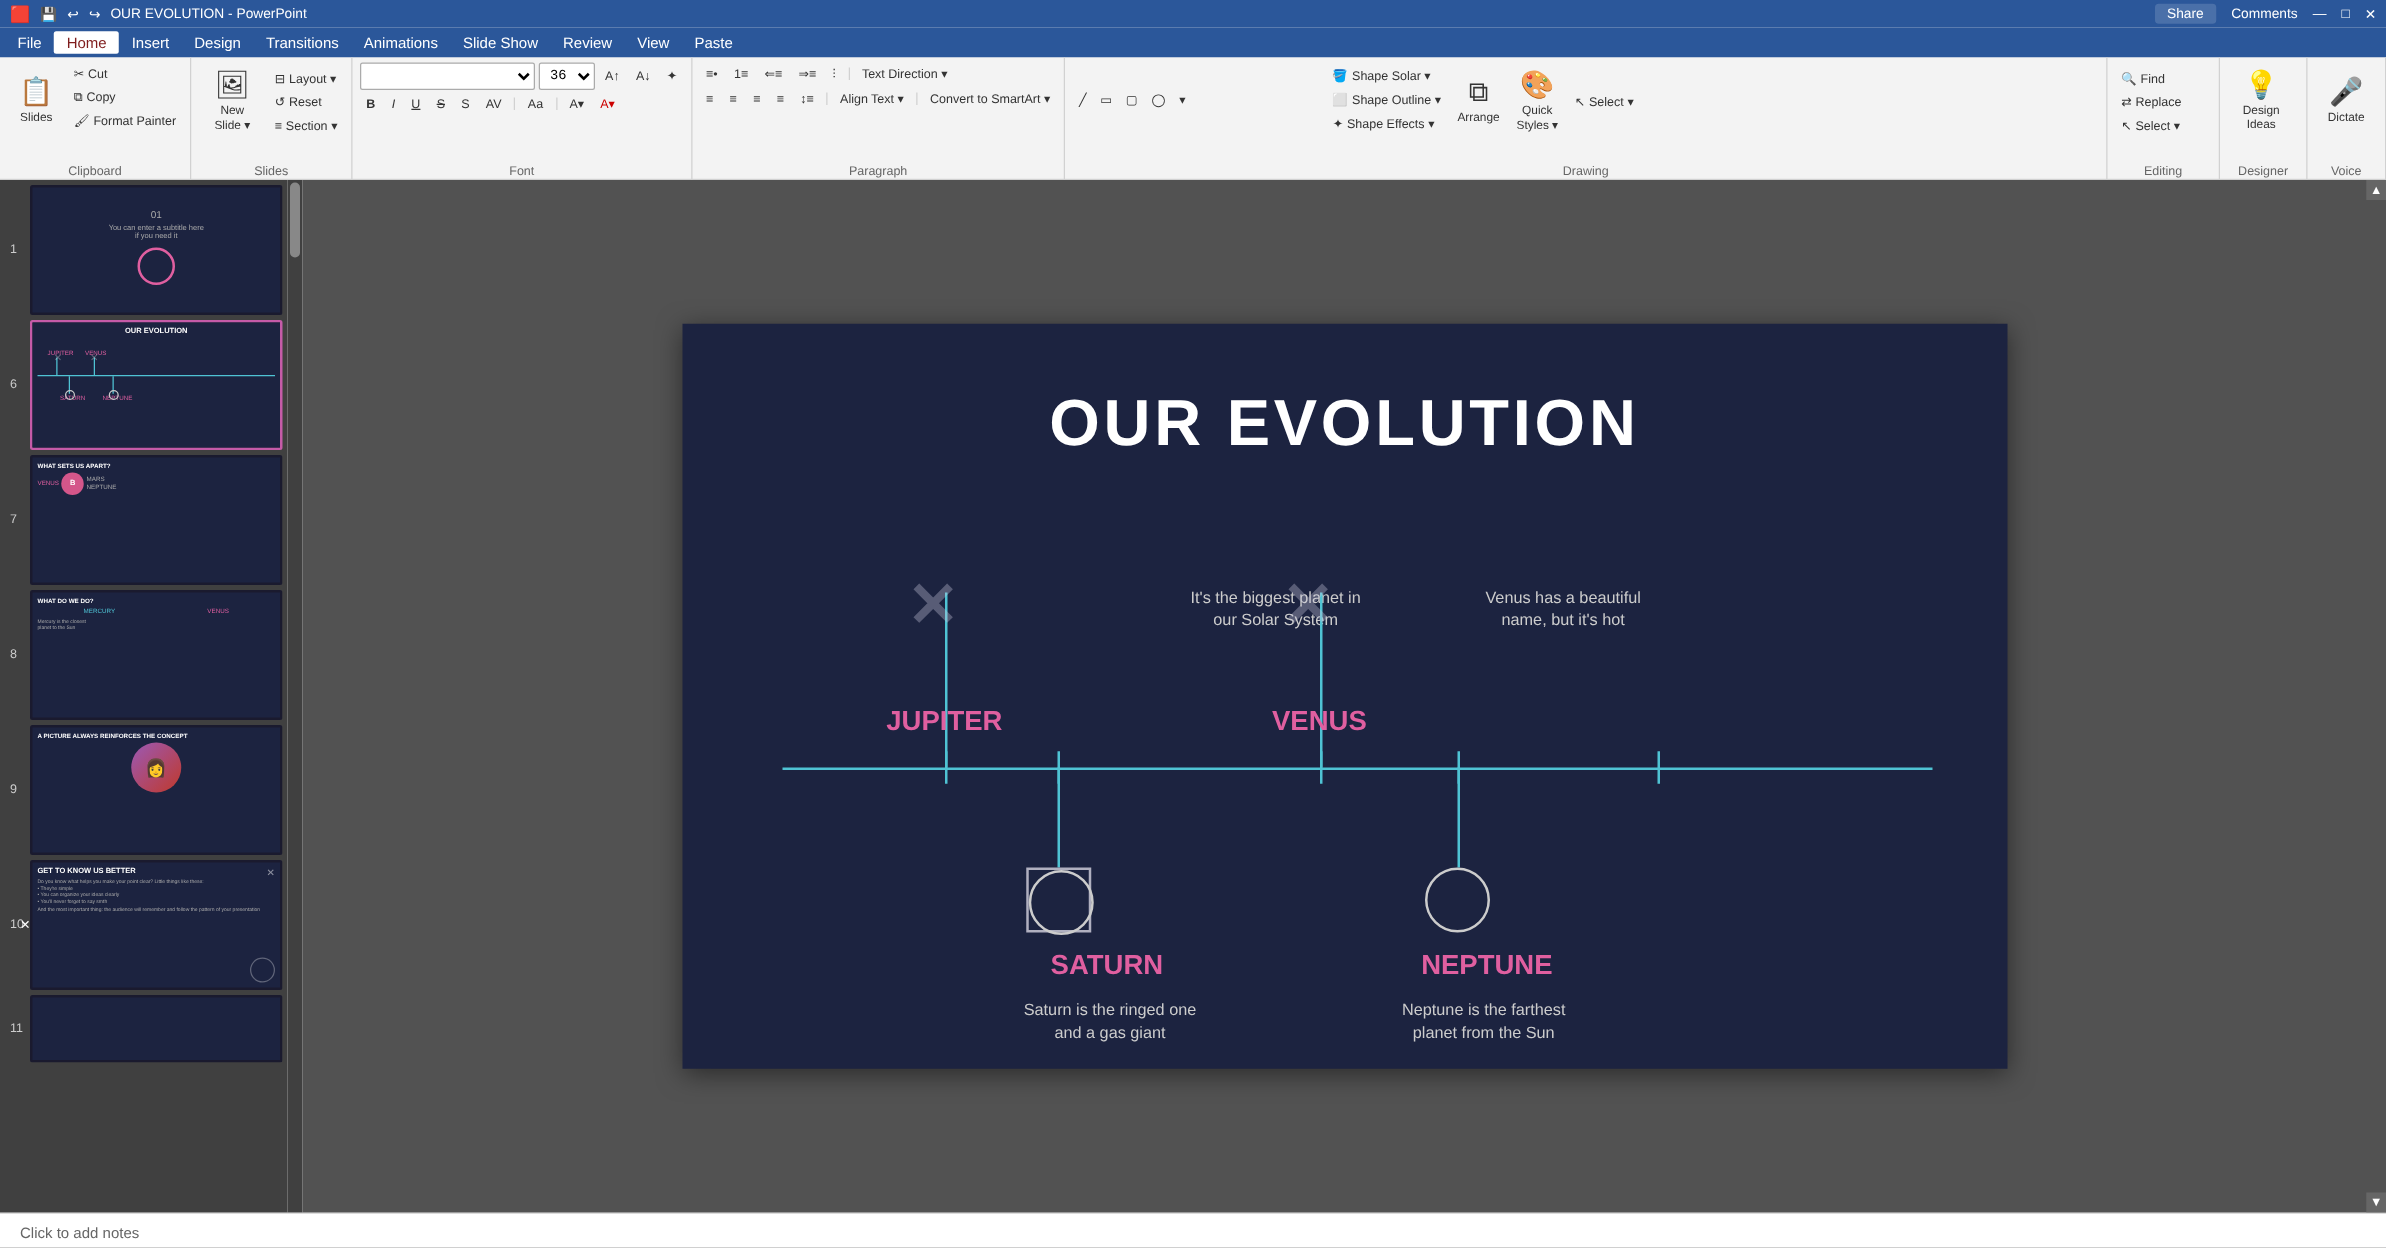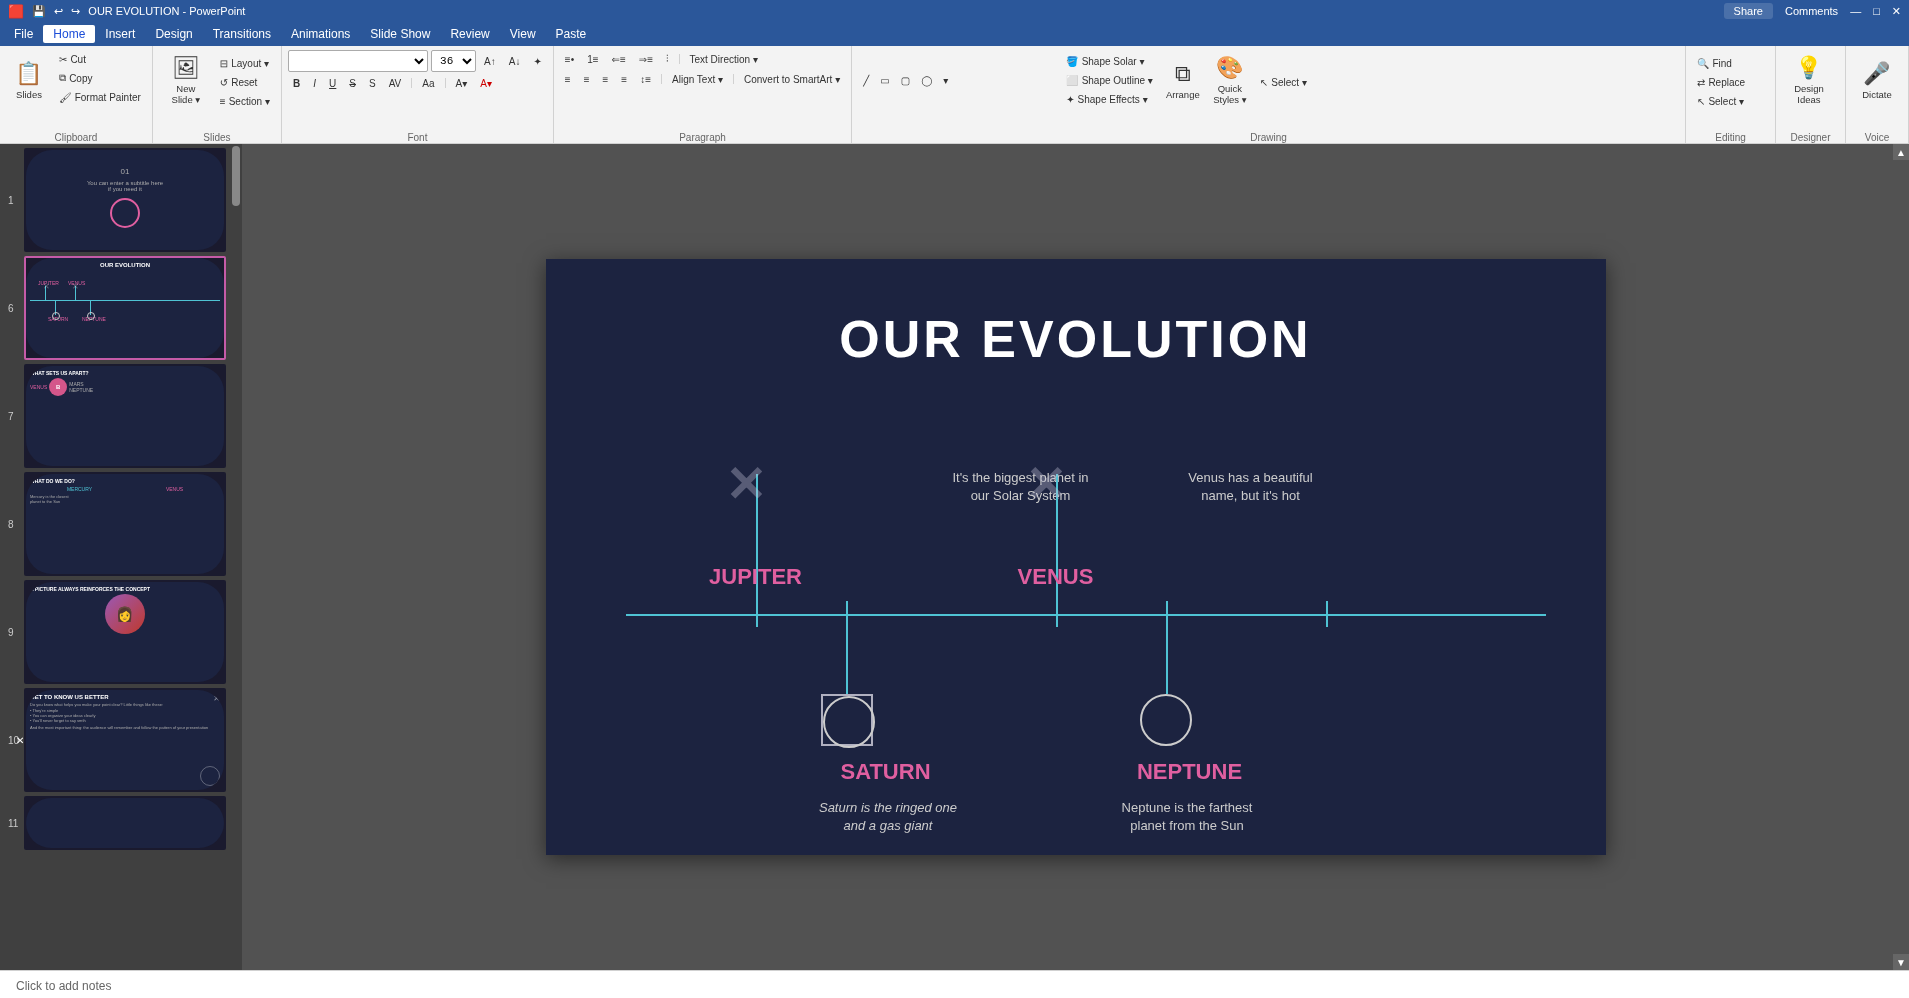--- a/index.html
+++ b/index.html
@@ -27,21 +27,21 @@
       align-items: center;
       padding: 0 4px;
       color: white;
       font-size: 12px;
     }
     .menu-item {
       padding: 2px 10px;
       cursor: pointer;
       border-radius: 2px;
     }
-    .menu-item.active { background: white; color: #1d4ed8; }
+    .menu-item.active { background: white; color: #7f1d1d; }
 
     
     .ribbon {
       height: 98px;
       background: #f3f3f3;
       border-bottom: 1px solid #d1d1d1;
       display: flex;
       align-items: stretch;
     }
     .font-row { display: flex; align-items: center; gap: 3px; }
@@ -84,21 +84,20 @@
       top: 50%;
       transform: translateY(-50%);
       color: #ccc;
       font-size: 10px;
     }
     .slide-thumb-content {
       width: 100%;
       height: 100px;
       overflow: hidden;
       position: relative;
-      border-radius: 26px;
     }
 
     
     .canvas-area {
       flex: 1;
       background: #525252;
       display: flex;
       flex-direction: column;
       align-items: center;
       justify-content: center;
@@ -633,21 +632,21 @@
         <div class="vline-down" style="left:240px; top:155px; height:80px;"></div>
 
         <div style="position:absolute; top:235px; left:215px; width:52px; height:52px; border:2.5px solid #b0b0c0; border-radius:50;">
           <div class="circle-icon" style="width:52px; height:52px;"></div>
         </div>
 
         <div style="position:absolute; top:300px; left:200px; text-align:center; width:160px;">
           <div class="planet-name">SATURN</div>
         </div>
 
-        <div style="position:absolute; top:340px; left:195px; text-align:center; width:175px;font-style:italic;">
+        <div style="position:absolute; top:340px; left:195px; text-align:center; width:175px;">
           <div class="planet-desc">Saturn is the ringed one<br>and a gas giant</div>
         </div>
 
         <div class="vline-down" style="left:560px; top:155px; height:80px;"></div>
 
         <div style="position:absolute; top:235px; left:534px;">
           <div class="circle-icon" style="width:52px; height:52px;"></div>
         </div>
 
         <div style="position:absolute; top:300px; left:494px; text-align:center; width:180px;">

